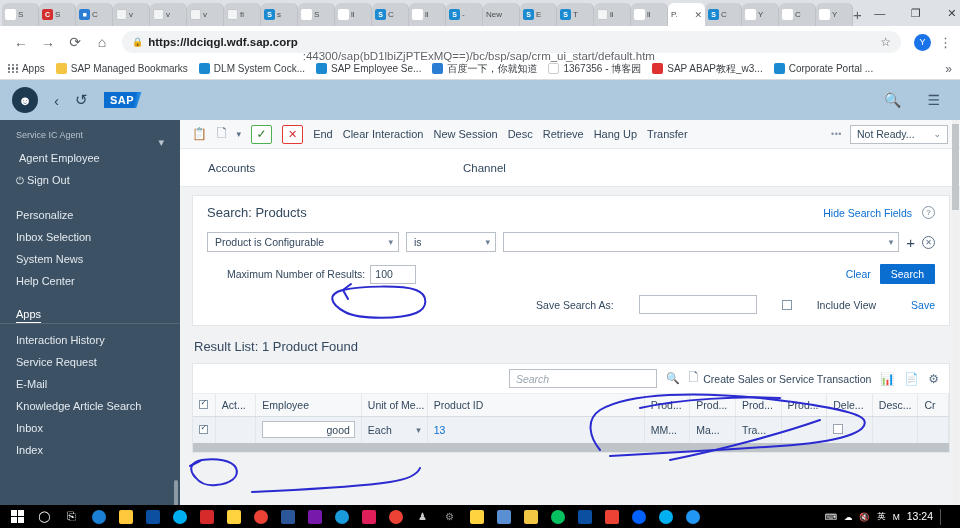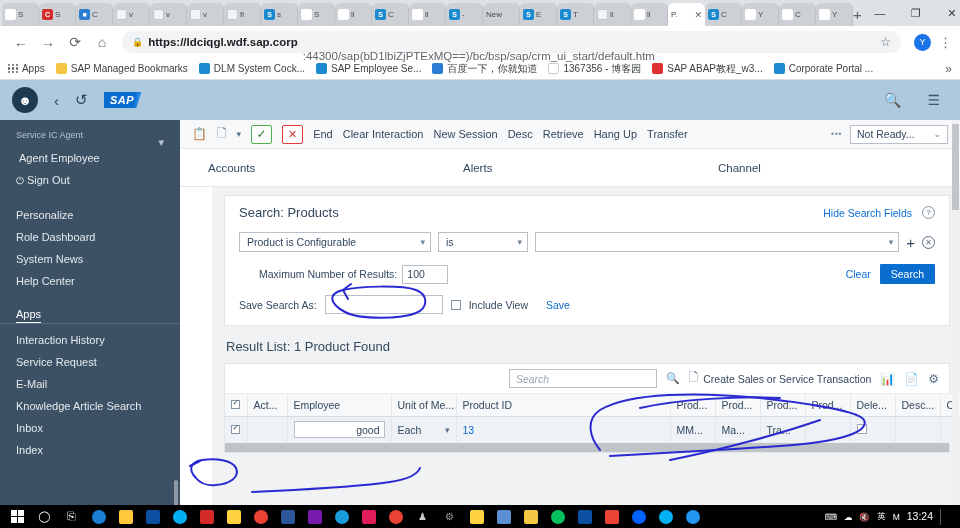--- a/index.html
+++ b/index.html
@@ -103,21 +103,21 @@
   }
   .avatar-btn {
     width: 26px; height: 26px; border-radius: 50%; background: #1e3a51;
     color: #fff; display: flex; align-items: center; justify-content: center;
     font-size: 13px;
   }
   .topbar-icon { color: #30455c; font-size: 15px; }
   .sap-logo {
     background: linear-gradient(100deg, #0a6ed1 0%, #0a6ed1 78%, #4db3f5 100%);
     color: #fff; font-weight: bold; font-size: 11px; letter-spacing: 0.5px;
-    padding: 2px 6px 2px 5px; font-style: italic;
+    padding: 2px 6px 2px 5px; 
     clip-path: polygon(0 0, 100% 0, 86% 100%, 0 100%);
     width: 38px; text-align: center;
   }
   .topbar-right { margin-left: auto; display: flex; gap: 26px; align-items: center;
                   padding-right: 8px; }
   .topbar-right span { color: #41566d; font-size: 14px; }
 
   .sap-body { flex: 1; display: flex; overflow: hidden; }
 
   
@@ -175,21 +175,21 @@
   .nav-links {
     height: 38px; background: #fff; display: flex; align-items: center;
     font-size: 11.5px; color: #33485e; border-bottom: 1px solid #e6e9ec;
     flex: 0 0 38px;
   }
   .nav-links a { padding-left: 28px; color: #33485e; text-decoration: none; }
   .nl-1 { width: 255px; }
   .nl-2 { width: 255px; }
 
   .scroll-area { flex: 1; overflow: hidden; background: #f0f2f4; padding: 8px 10px 12px 12px;
-                 position: relative; margin-left: 32px; }
+                 position: relative; }
 
   .panel { background: #fff; border: 1px solid #e3e6e9; }
   .panel-head {
     display: flex; align-items: center; padding: 9px 14px 6px;
     font-size: 13px; color: #33485e;
   }
   .panel-head .spacer { margin-left: auto; }
   .hide-fields { font-size: 10.5px; color: #0a6ed1; margin-right: 10px; }
   .help-ico {
     width: 13px; height: 13px; border: 1px solid #8596a6; border-radius: 50%;
@@ -221,21 +221,21 @@
     font-size: 10.5px; color: #33485e; padding: 0 4px; margin-left: 5px;
     display: flex; align-items: center;
   }
   .max-right { margin-left: auto; display: flex; align-items: center; gap: 9px; }
   .clear-link { font-size: 10.5px; color: #0a6ed1; }
   .search-btn {
     background: #0a6ed1; color: #fff; font-size: 10.5px; height: 20px;
     padding: 0 11px; display: flex; align-items: center; border-radius: 1px;
   }
 
-  .save-row { display: flex; align-items: center; padding: 9px 14px 11px; gap: 8px; }
+  .save-row { display: flex; align-items: center; padding: 9px 14px 11px; gap: 25px; justify-content: flex-end; }
   .save-label { font-size: 10.5px; color: #33485e; }
   .save-input { width: 118px; height: 19px; border: 1px solid #b8bfc6; background: #fff; }
   .chk {
     width: 10px; height: 10px; border: 1px solid #8596a6; background: #fff;
     display: inline-block;
   }
   .inc-view { font-size: 10.5px; color: #33485e; }
   .save-link { font-size: 10.5px; color: #0a6ed1; margin-left: 10px; }
 
   .result-title { font-size: 13px; color: #33485e; padding: 13px 2px 9px 2px; }
@@ -487,21 +487,21 @@
     <div class="sap-body">
 
       <div class="sidebar">
         <div class="user-role">Service IC Agent</div>
         <div class="chev-user">▾</div>
         <div style="height:7px"></div>
         <div class="side-link sub">Agent Employee</div>
         <div class="side-link"><span class="power-ico">⏻</span><span>Sign Out</span></div>
         <div class="side-gap"></div>
         <div class="side-link">Personalize</div>
-        <div class="side-link">Role Dashboard</div>
+        <div class="side-link">Inbox Selection</div>
         <div class="side-link">System News</div>
         <div class="side-link">Help Center</div>
         <div class="side-gap"></div>
         <div class="apps-head"><span>Apps</span></div>
         <div class="apps-list">
           <div class="side-link">Interaction History</div>
           <div class="side-link">Service Request</div>
           <div class="side-link">E-Mail</div>
           <div class="side-link">Knowledge Article Search</div>
           <div class="side-link">Inbox</div>
@@ -529,21 +529,20 @@
             <span class="dots">•••</span>
             <span class="status-select">
               <span>Not Ready...</span>
               <span style="color:#6e8196;font-size:9px">⌄</span>
             </span>
           </span>
         </div>
 
         <div class="nav-links">
           <a class="nl-1">Accounts</a>
-          <a class="nl-2">Alerts</a>
           <a>Channel</a>
         </div>
 
         <div class="scroll-area">
 
           <div class="panel">
             <div class="panel-head">
               <span>Search: Products</span>
               <span class="spacer"></span>
               <span class="hide-fields">Hide Search Fields</span>

